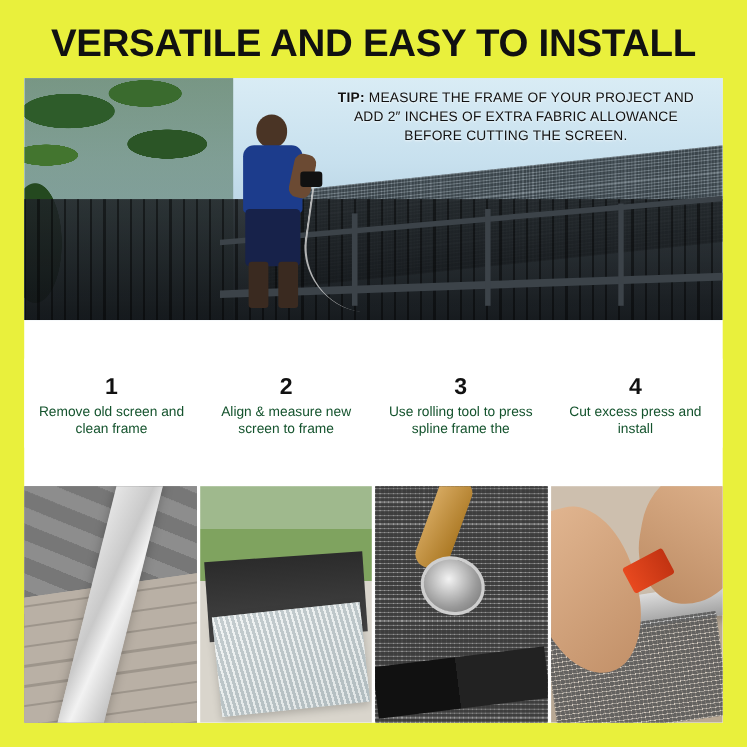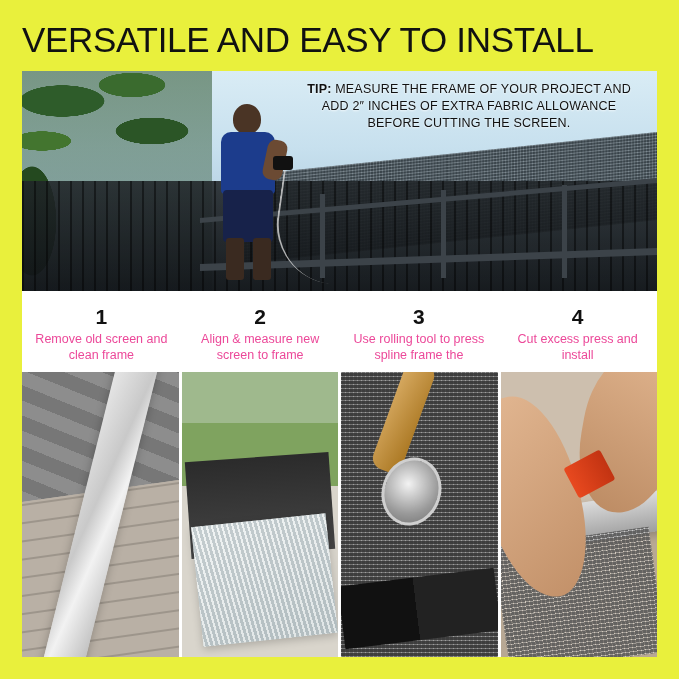--- a/index.html
+++ b/index.html
@@ -18,33 +18,35 @@
     width: 679px;
     height: 679px;
     background: #e9f03c;
     box-sizing: border-box;
     padding: 18px 22px 22px 22px;
     display: flex;
     flex-direction: column;
   }
   .headline {
     font-size: 35px;
-    font-weight: 400;
+    font-weight: 700;
     letter-spacing: -0.3px;
     color: #111111;
+    text-align: center;
     line-height: 1.05;
     margin: 4px 0 12px 0;
     white-space: nowrap;
   }
   .card {
     background: #ffffff;
     flex: 1 1 auto;
     display: flex;
     flex-direction: column;
     overflow: hidden;
+    gap: 35px;
   }
 
   
   .hero {
     position: relative;
     height: 220px;
     overflow: hidden;
     background: linear-gradient(#cfe3ef 0%, #bcd6e5 45%, #9fbccd 100%);
   }
   
@@ -162,21 +164,21 @@
   }
   .step .num {
     font-size: 21px;
     font-weight: 800;
     color: #111;
     line-height: 1.5;
   }
   .step .txt {
     font-size: 12.5px;
     line-height: 1.25;
-    color: #ec4899;
+    color: #14532d;
     padding: 0 4px;
   }
 
   
   .strip {
     display: flex;
     flex: 1 1 auto;
     gap: 3px;
     background: #ffffff;
     min-height: 0;

